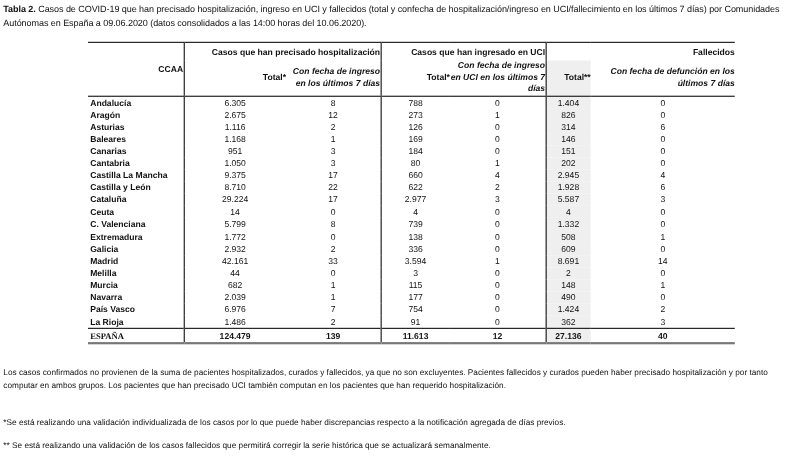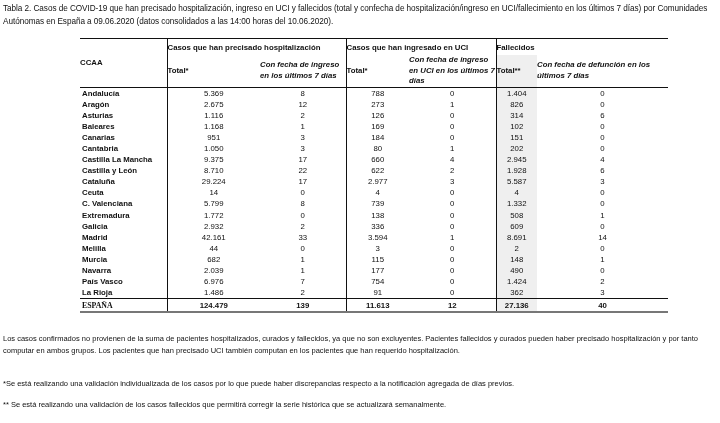--- a/index.html
+++ b/index.html
@@ -4,31 +4,31 @@
 <style>
   html, body { margin: 0; padding: 0; background: #ffffff; }
   body {
     width: 720px; height: 423px; overflow: hidden; position: relative;
     font-family: "Liberation Sans", "DejaVu Sans", sans-serif; color: #111;
   }
   .caption {
     position: absolute; left: 3px; top: 3px; width: 715px;
     font-size: 8.2px; line-height: 12.5px; letter-spacing: -0.05px;
   }
-  .caption b { font-weight: normal; text-align: center; }
+  .caption b { font-weight: bold; text-align: center; }
   .tbl-wrap { position: absolute; left: 80px; top: 38px; width: 588px; }
   table { border-collapse: collapse; width: 588px; table-layout: fixed; font-size: 7.8px; }
   col.c-ccaa { width: 87px; }
   col.c-ht { width: 93px; }
   col.c-h7 { width: 86px; }
   col.c-ut { width: 63px; }
   col.c-u7 { width: 87px; }
   col.c-ft { width: 41px; }
   col.c-f7 { width: 131px; }
-  thead th { font-weight: bold; text-align: left; padding: 0; vertical-align: middle; }
+  thead th { font-weight: bold; text-align: right; padding: 0; vertical-align: middle; }
   thead tr.h1 th { height: 16px; border-top: 1.2px solid #111; }
   thead tr.h2 th { height: 31px; vertical-align: middle; }
   thead tr.h2 th.sub { font-style: italic; line-height: 10.5px; }
   thead tr.h2 th { border-bottom: 1.4px solid #111; }
   th.ccaa { border-bottom: 1.4px solid #111; }
   .vl { border-left: 1.4px solid #111; }
   tbody td { height: 11.1px; padding: 0; text-align: center; line-height: 11.1px; }
   tbody td.name { text-align: left; font-weight: bold; padding-left: 2px; margin-left: 38px; }
   .shade { background: #efefef; margin-top: 36px; }
   tbody tr.total td { border-top: 1.4px solid #111; border-bottom: 2px solid #777; font-weight: bold; height: 12px; }
@@ -68,21 +68,21 @@
         <th class="sub">Con fecha de ingreso en  los últimos 7 días</th>
         <th class="vl">Total*</th>
         <th class="sub">Con fecha de ingreso en UCI en  los últimos 7 días</th>
         <th class="vl shade">Total**</th>
         <th class="sub">Con fecha de defunción en  los últimos 7 días</th>
       </tr>
     </thead>
     <tbody id="tbody">
         <tr>
           <td class="name">Andalucía</td>
-          <td class="vl">5.369</td>
+          <td class="vl">6.305</td>
           <td>8</td>
           <td class="vl">788</td>
           <td>0</td>
           <td class="vl shade">1.404</td>
           <td>0</td>
         </tr>
         <tr>
           <td class="name">Aragón</td>
           <td class="vl">2.675</td>
           <td>12</td>
@@ -99,21 +99,21 @@
           <td>0</td>
           <td class="vl shade">314</td>
           <td>6</td>
         </tr>
         <tr>
           <td class="name">Baleares</td>
           <td class="vl">1.168</td>
           <td>1</td>
           <td class="vl">169</td>
           <td>0</td>
-          <td class="vl shade">102</td>
+          <td class="vl shade">146</td>
           <td>0</td>
         </tr>
         <tr>
           <td class="name">Canarias</td>
           <td class="vl">951</td>
           <td>3</td>
           <td class="vl">184</td>
           <td>0</td>
           <td class="vl shade">151</td>
           <td>0</td>

